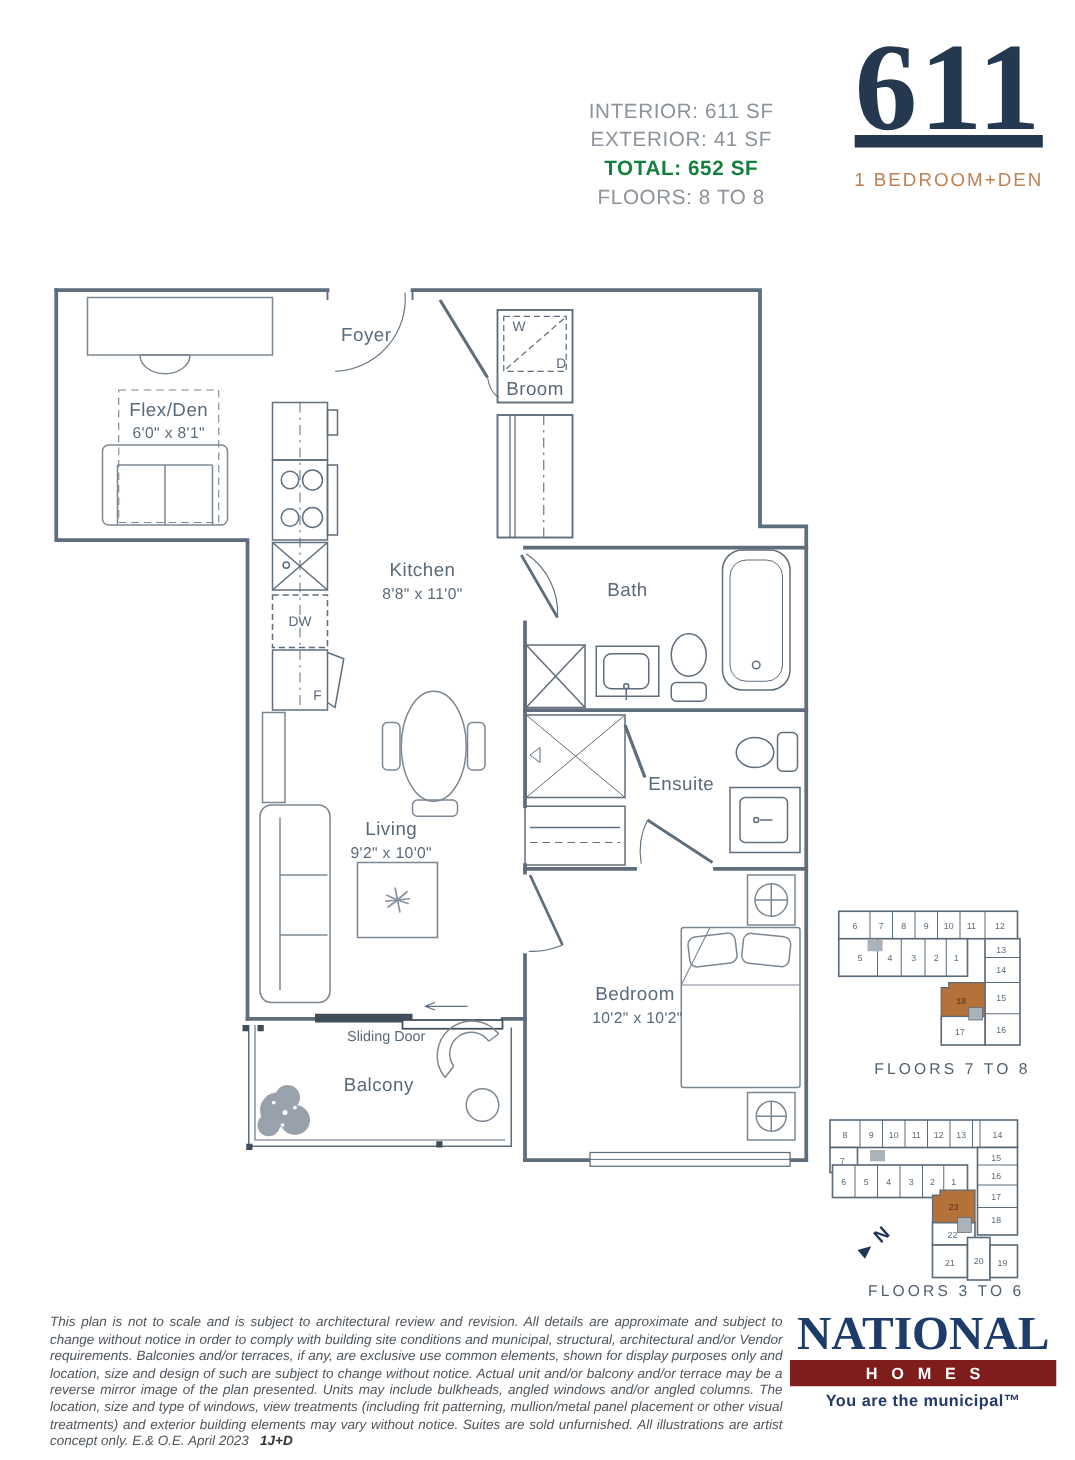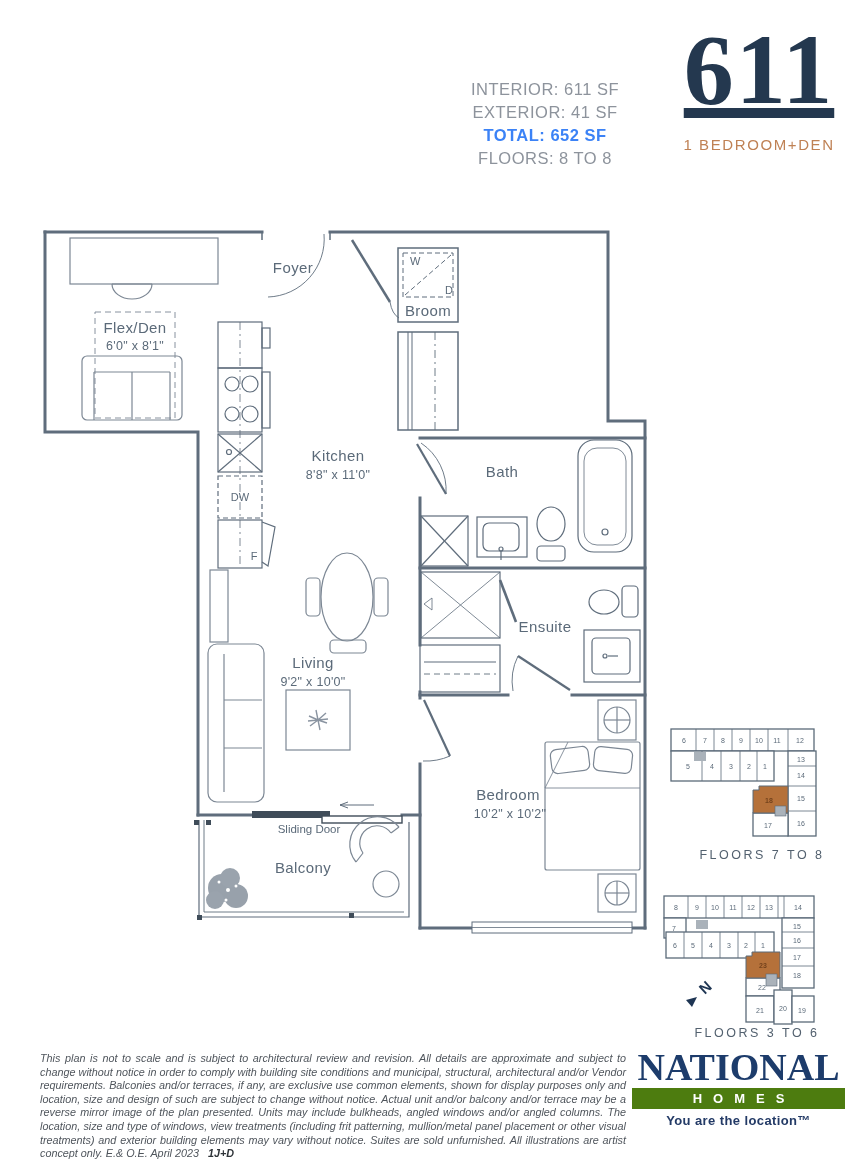--- a/index.html
+++ b/index.html
@@ -3,21 +3,21 @@
 <meta charset="utf-8">
 <style>
   html,body{margin:0;padding:0;background:#ffffff;}
   #page{position:relative;width:860px;height:1168px;background:#ffffff;overflow:hidden;
         font-family:"Liberation Sans","DejaVu Sans",sans-serif;}
   
   #brand-block{position:absolute;left:30px;top:22px;width:210px;text-align:center;}
   #brand-word{margin-top:4px;font-size:20px;letter-spacing:7px;color:#3d4a59;font-weight:400;}
   #stats-block{position:absolute;left:430px;top:78px;width:230px;text-align:center;
                font-size:16.5px;line-height:23px;color:#8d939c;letter-spacing:0.5px;}
-  #stats-block .total{font-weight:bold;color:#3b82f6;}
+  #stats-block .total{font-weight:bold;color:#15803d;}
   #unit-block{position:absolute;left:668px;top:10px;width:182px;text-align:center;}
   #unit-number{font-family:"Liberation Serif","DejaVu Serif",serif;font-weight:bold;
                font-size:100px;line-height:120px;color:#24384f;letter-spacing:2px;text-decoration:underline;}
   #unit-type{margin-top:6px;font-size:15px;font-weight:normal;letter-spacing:1.6px;color:#bf8154;}
   
   #floorplan-svg{position:absolute;left:30px;top:220px;}
   #keyplan-a{position:absolute;left:658px;top:718px;}
   #keyplan-b{position:absolute;left:652px;top:884px;}
   svg text{font-family:"Liberation Sans","DejaVu Sans",sans-serif;fill:#5b6a79;}
   .room-label{font-size:15px;letter-spacing:0.4px;}
@@ -26,21 +26,21 @@
   .kp-num{font-size:7px;fill:#5b6a79;}
   .kp-num-hl{font-size:7px;fill:#74431d;font-weight:bold;}
   .kp-caption{font-size:12.5px;letter-spacing:2.5px;fill:#53616f;}
   
   #disclaimer{position:absolute;left:40px;top:1052px;width:586px;font-size:10.8px;
               line-height:13.6px;color:#4f555c;text-align:justify;font-style:italic;}
   #disclaimer b{color:#2e3338;}
   #national-block{position:absolute;left:632px;top:1048px;width:213px;text-align:center;}
   #national-name{font-family:"Liberation Serif","DejaVu Serif",serif;font-weight:bold;
                  font-size:38px;line-height:38px;color:#1d3c6b;letter-spacing:0px;}
-  #national-bar{margin-top:2px;height:21px;background:#4d7c0f;color:#ffffff;font-size:13px;
+  #national-bar{margin-top:2px;height:21px;background:#7f1d1d;color:#ffffff;font-size:13px;
                 font-weight:bold;letter-spacing:11px;line-height:21px;text-indent:11px;}
   #national-tagline{margin-top:4px;font-size:13px;font-weight:bold;color:#233a66;letter-spacing:0.4px;}
 </style>
 </head>
 <body>
 
 <div id="page">
 
 
   <div id="stats-block">
@@ -367,16 +367,16 @@
   </svg>
 
   <div id="disclaimer">
     <span>This plan is not to scale and is subject to architectural review and revision. All details are approximate and subject to change without notice in order to comply with building site conditions and municipal, structural, architectural and/or Vendor requirements. Balconies and/or terraces, if any, are exclusive use common elements, shown for display purposes only and location, size and design of such are subject to change without notice. Actual unit and/or balcony and/or terrace may be a reverse mirror image of the plan presented. Units may include bulkheads, angled windows and/or angled columns. The location, size and type of windows, view treatments (including frit patterning, mullion/metal panel placement or other visual treatments) and exterior building elements may vary without notice. Suites are sold unfurnished. All illustrations are artist concept only. E.&amp; O.E. April 2023</span>&nbsp;&nbsp;
     <b>1J+D</b>
   </div>
 
   <div id="national-block">
     <div id="national-name">NATIONAL</div>
     <div id="national-bar">HOMES</div>
-    <div id="national-tagline">You are the location™</div>
+    <div id="national-tagline">You are the municipal™</div>
   </div>
 
 </div>
 
 </body></html>

